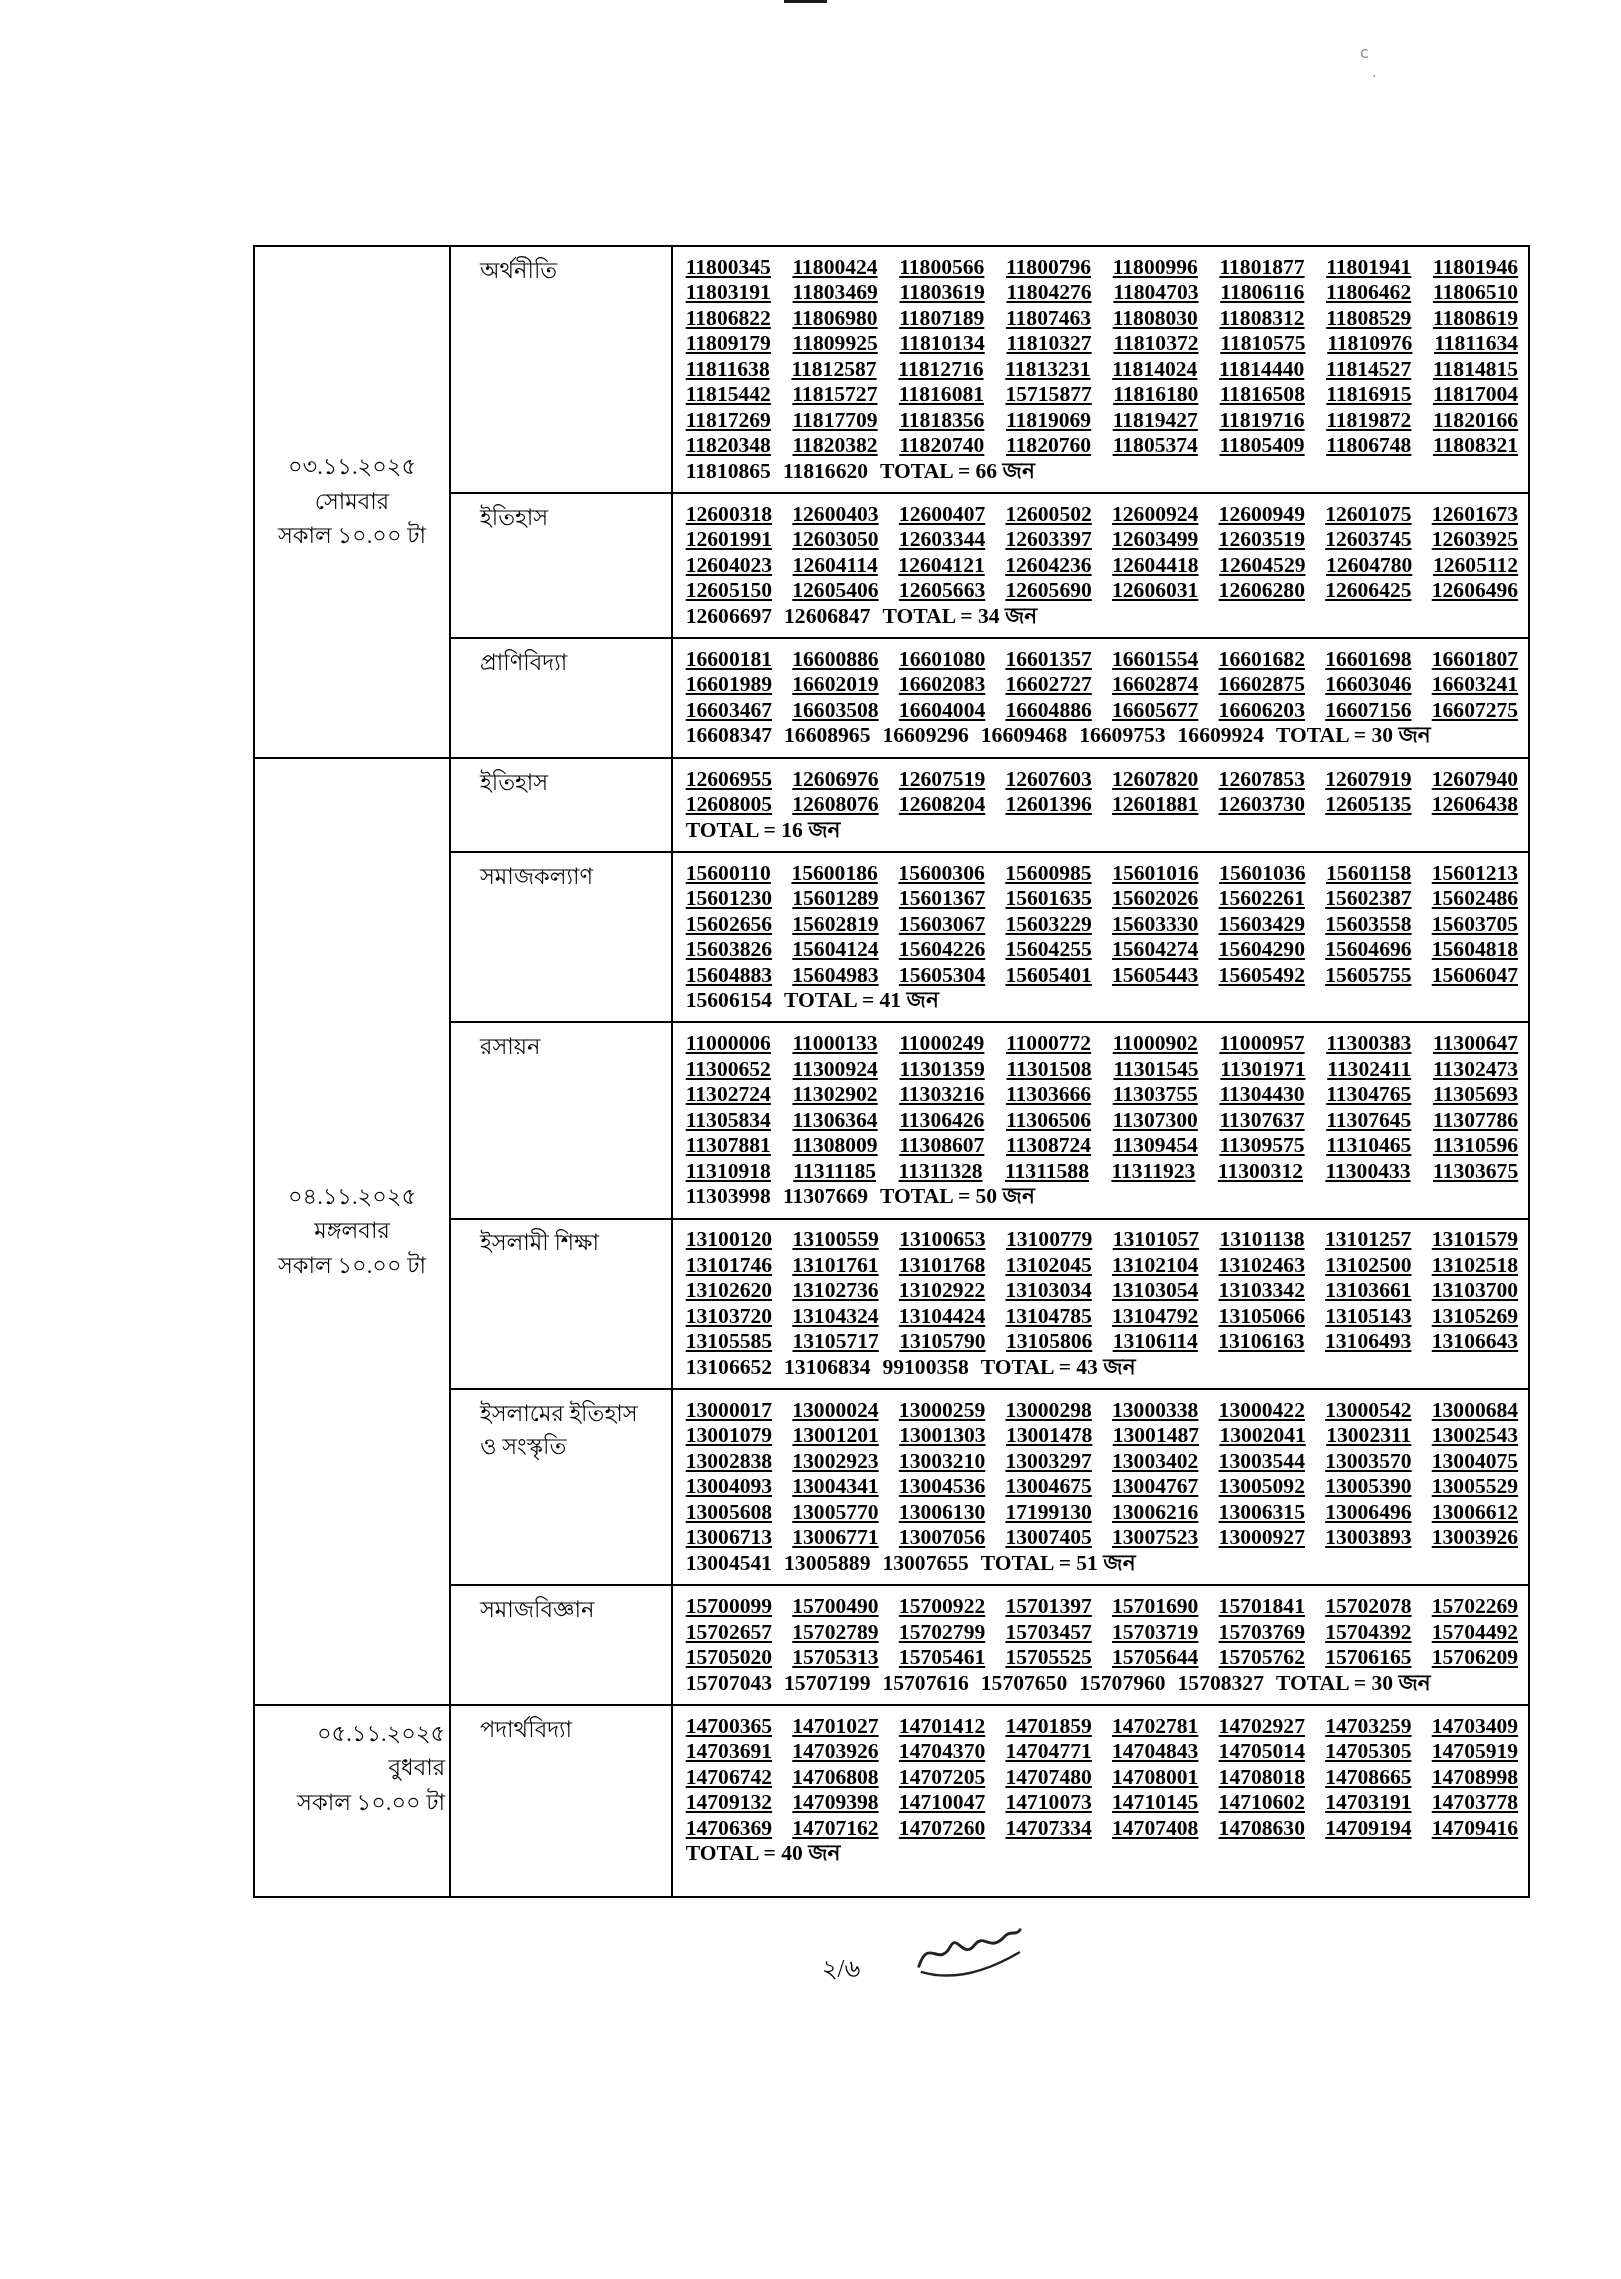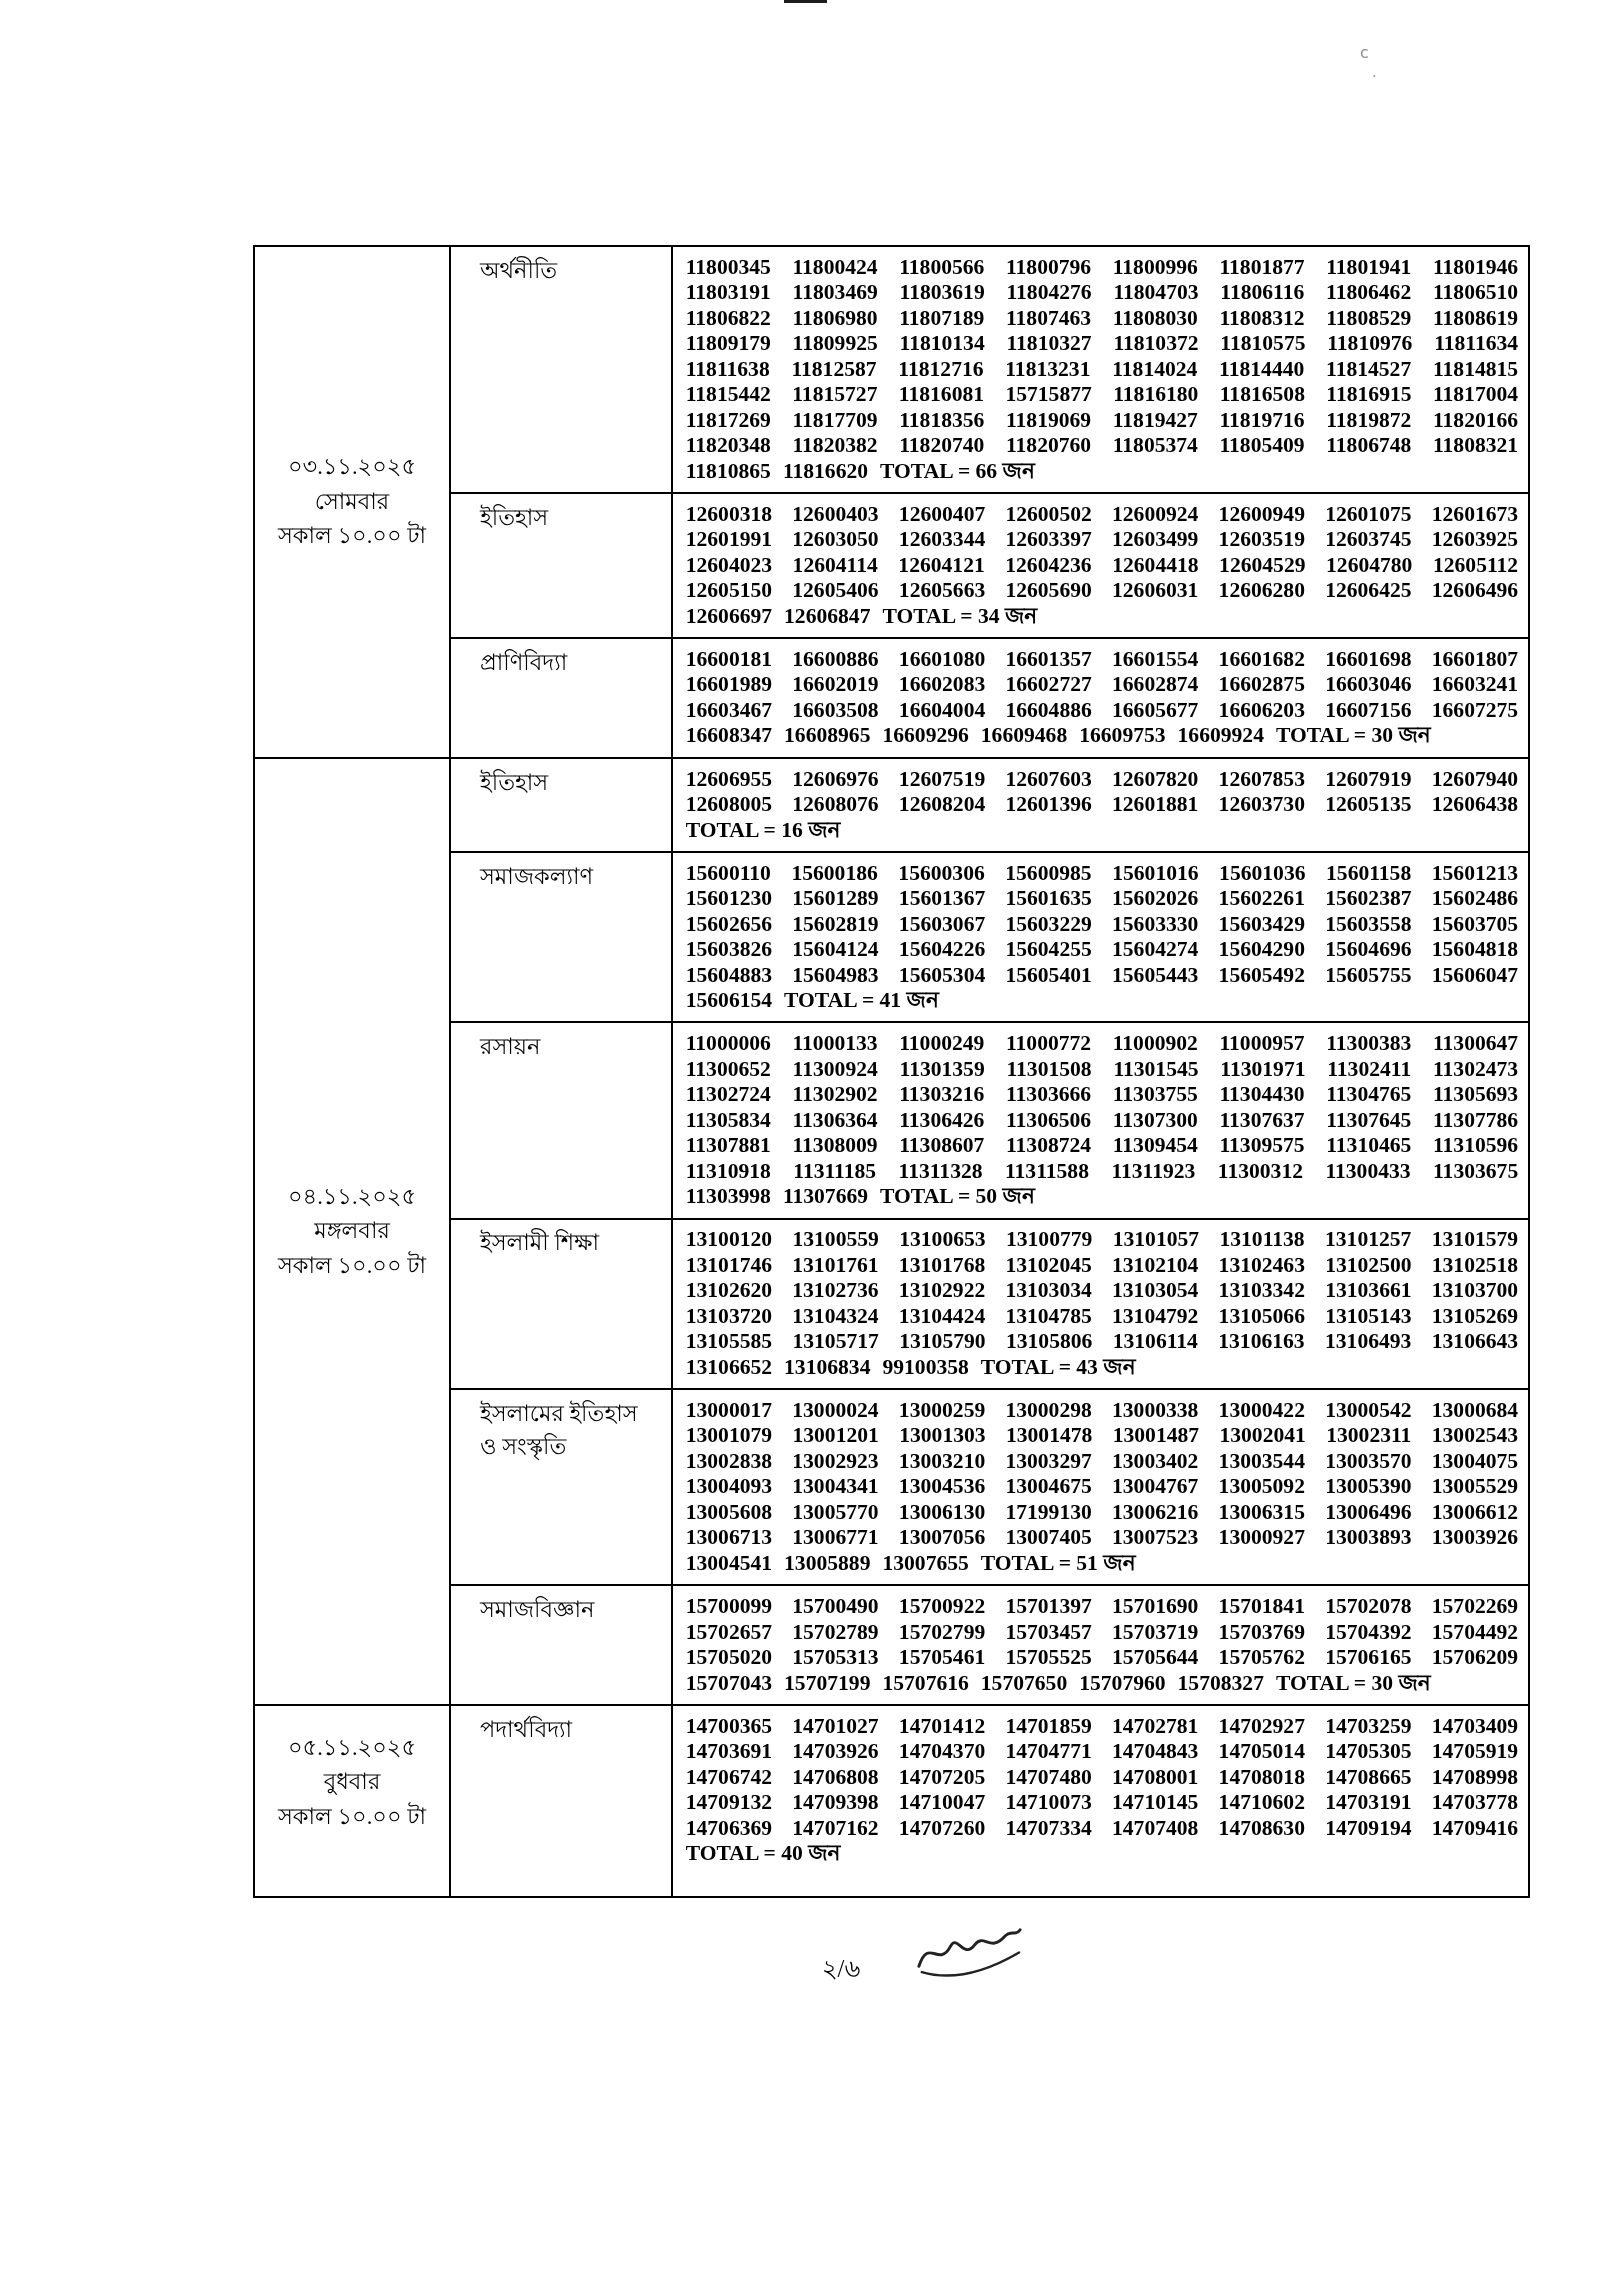--- a/index.html
+++ b/index.html
@@ -39,21 +39,21 @@
     border: 2.9px solid #000;
   }
   table.exam td { border: 2px solid #000; }
 
   .date-cell {
     text-align: center;
     vertical-align: middle;
     font-size: 22.5px;
     padding: 5.9px 3.9px;
   }
-  .date-cell.top { vertical-align: top; padding-top: 23px; }
+  .date-cell.top { vertical-align: top; padding-top: 9px; text-align: right; }
   .date-line { margin: 4px 0; line-height: 1.35; }
 
   .subject-cell {
     vertical-align: top;
     font-size: 22.5px;
     line-height: 1.45;
     padding: 7.8px 11.8px 7.8px 29px;
     margin-top: 24px;
   }
 
@@ -64,21 +64,21 @@
     padding: 7.8px 9.8px 7.8px 12.7px;
   }
   .rolls-cell.tall { padding-bottom: 29px; }
 
   .num-line {
     display: flex;
     gap: 12px;
     line-height: 25.5px;
     white-space: nowrap;
   }
-  .num-line.full { justify-content: space-between; gap: 8px; }
+  .num-line.full { justify-content: space-between; gap: 8px; text-decoration: underline; }
   .total { white-space: nowrap; }
 
   
   .page-num {
     position: absolute;
     left: 743px; top: 1950px;
     width: 196px;
     text-align: center;
     font-size: 24.5px;
   }

